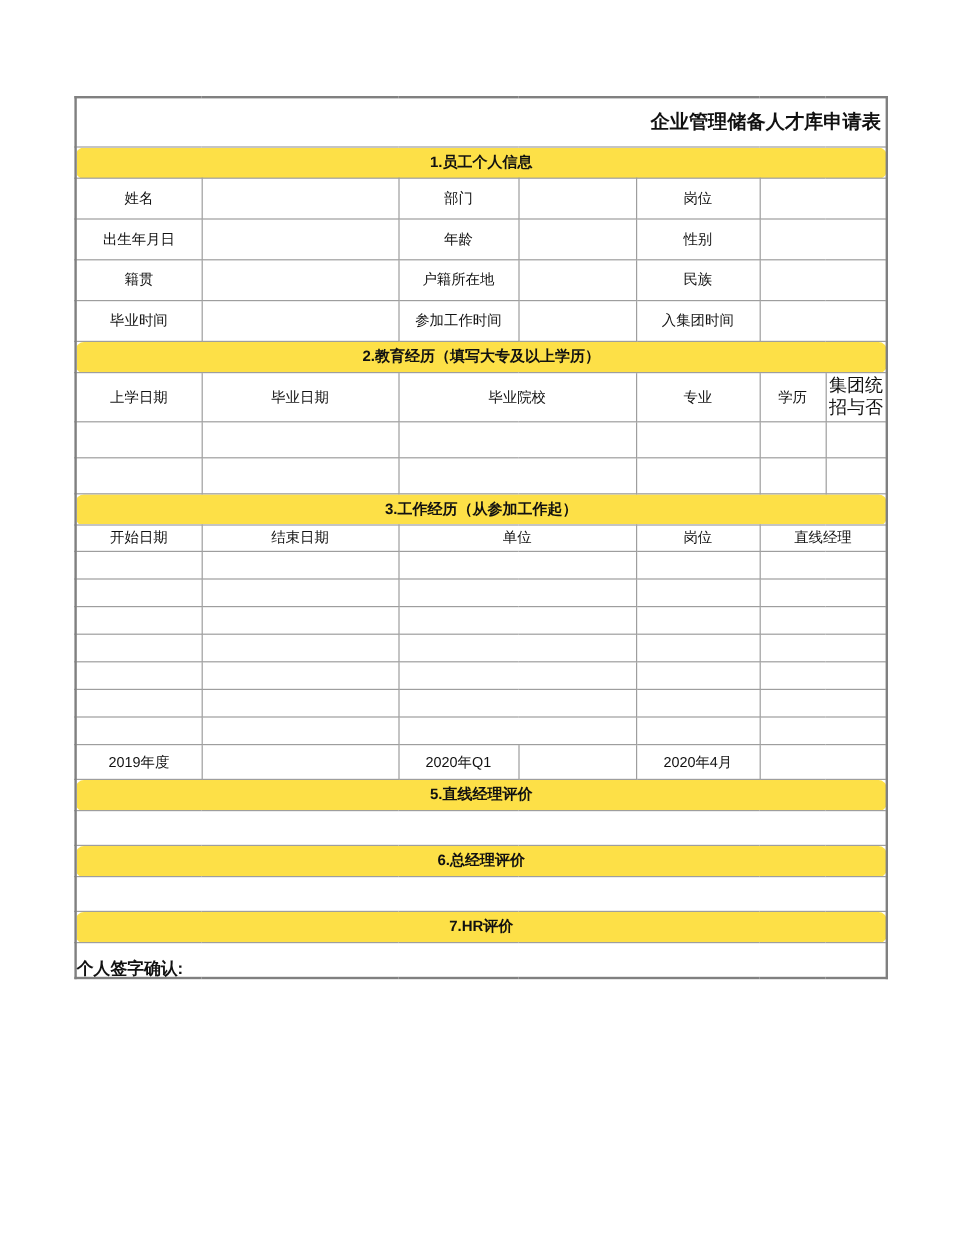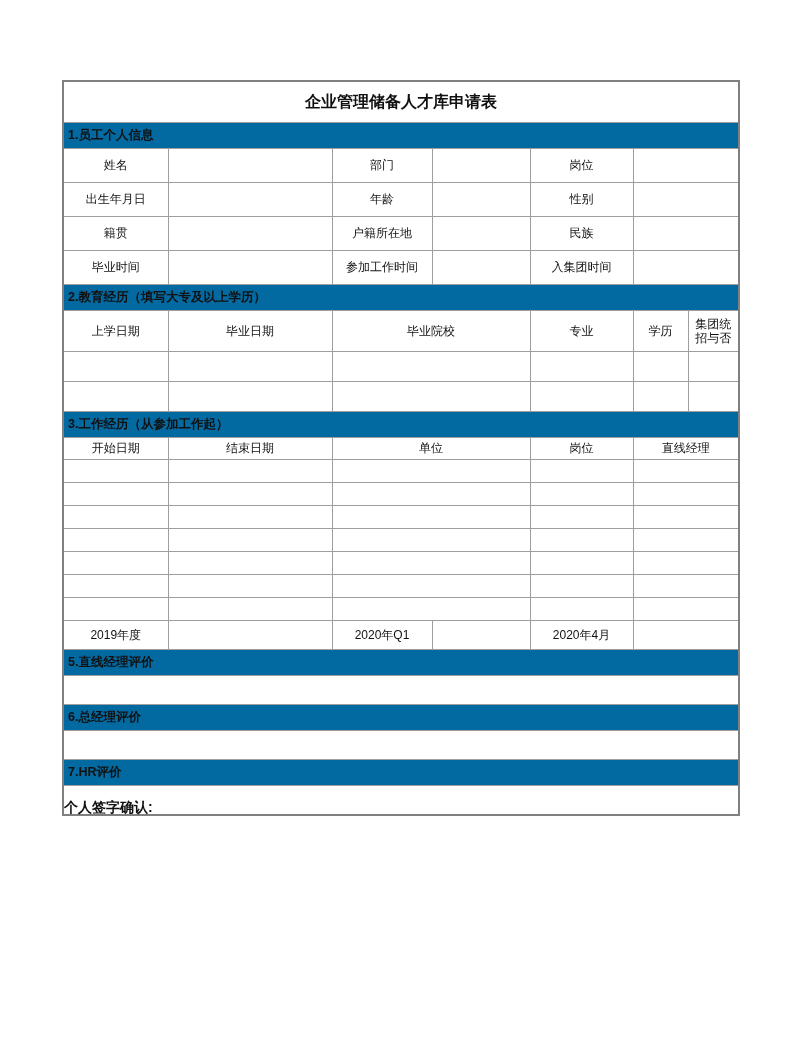--- a/index.html
+++ b/index.html
@@ -30,34 +30,35 @@
     font-size: 12px;
     overflow: hidden;
     white-space: normal;
     word-break: break-all;
     vertical-align: middle;
   }
   tr.title-row td {
     height: 40px;
     font-size: 16px;
     font-weight: bold;
-    text-align: center;
+    text-align: right;
     background: #ffffff;
   }
   tr.section-row td {
     height: 25px;
-    background: #0369a1;
+    background: #fde047;
     font-weight: bold;
     font-size: 12.5px;
-    text-align: left;
+    text-align: center;
+    border-radius: 7px;
   }
   tr.info-row td { height: 33px; margin-left: 16px; }
   td.lbl { text-align: center; }
   tr.edu-header-row td { height: 40px; text-align: center; margin-left: 31px; }
-  td.small-hdr { font-size: 12px; line-height: 1.2; padding: 0 1px; text-align: center; }
+  td.small-hdr { font-size: 15px; line-height: 1.2; padding: 0 1px; text-align: center; }
   tr.edu-row td { height: 29px; }
   tr.work-header-row td { height: 21px; text-align: center; }
   tr.work-row td { height: 22px; }
   tr.perf-row td { height: 28px; }
   tr.eval-row td { height: 28px; }
   .signature {
     position: absolute;
     left: 64px;
     top: 799px;
     font-size: 14px;

